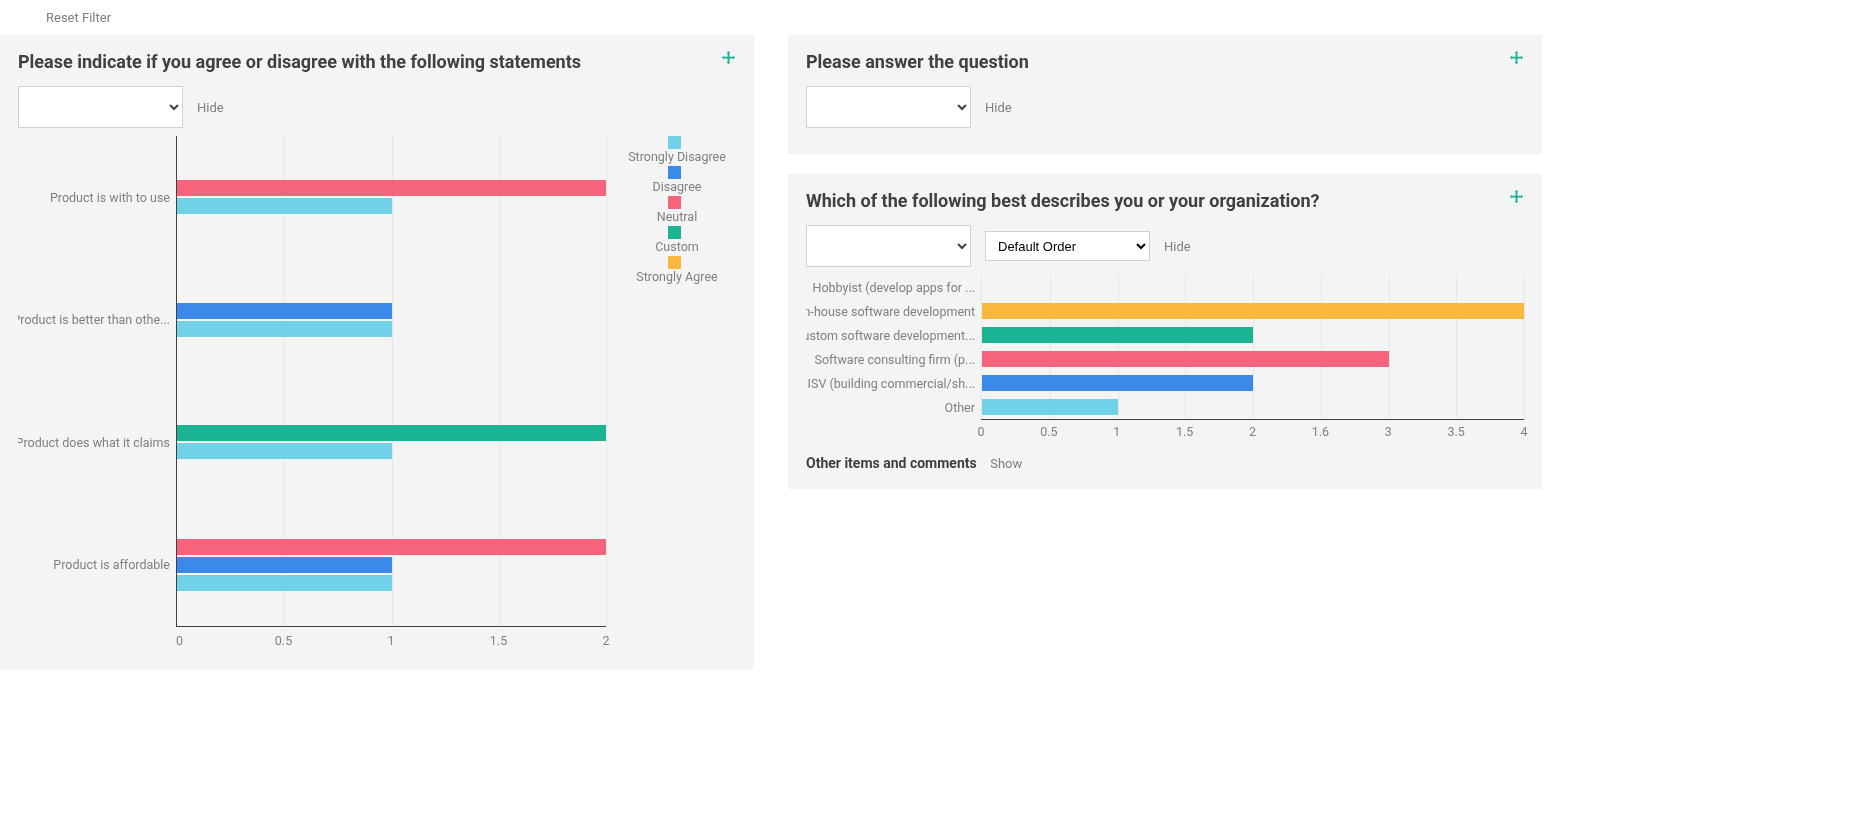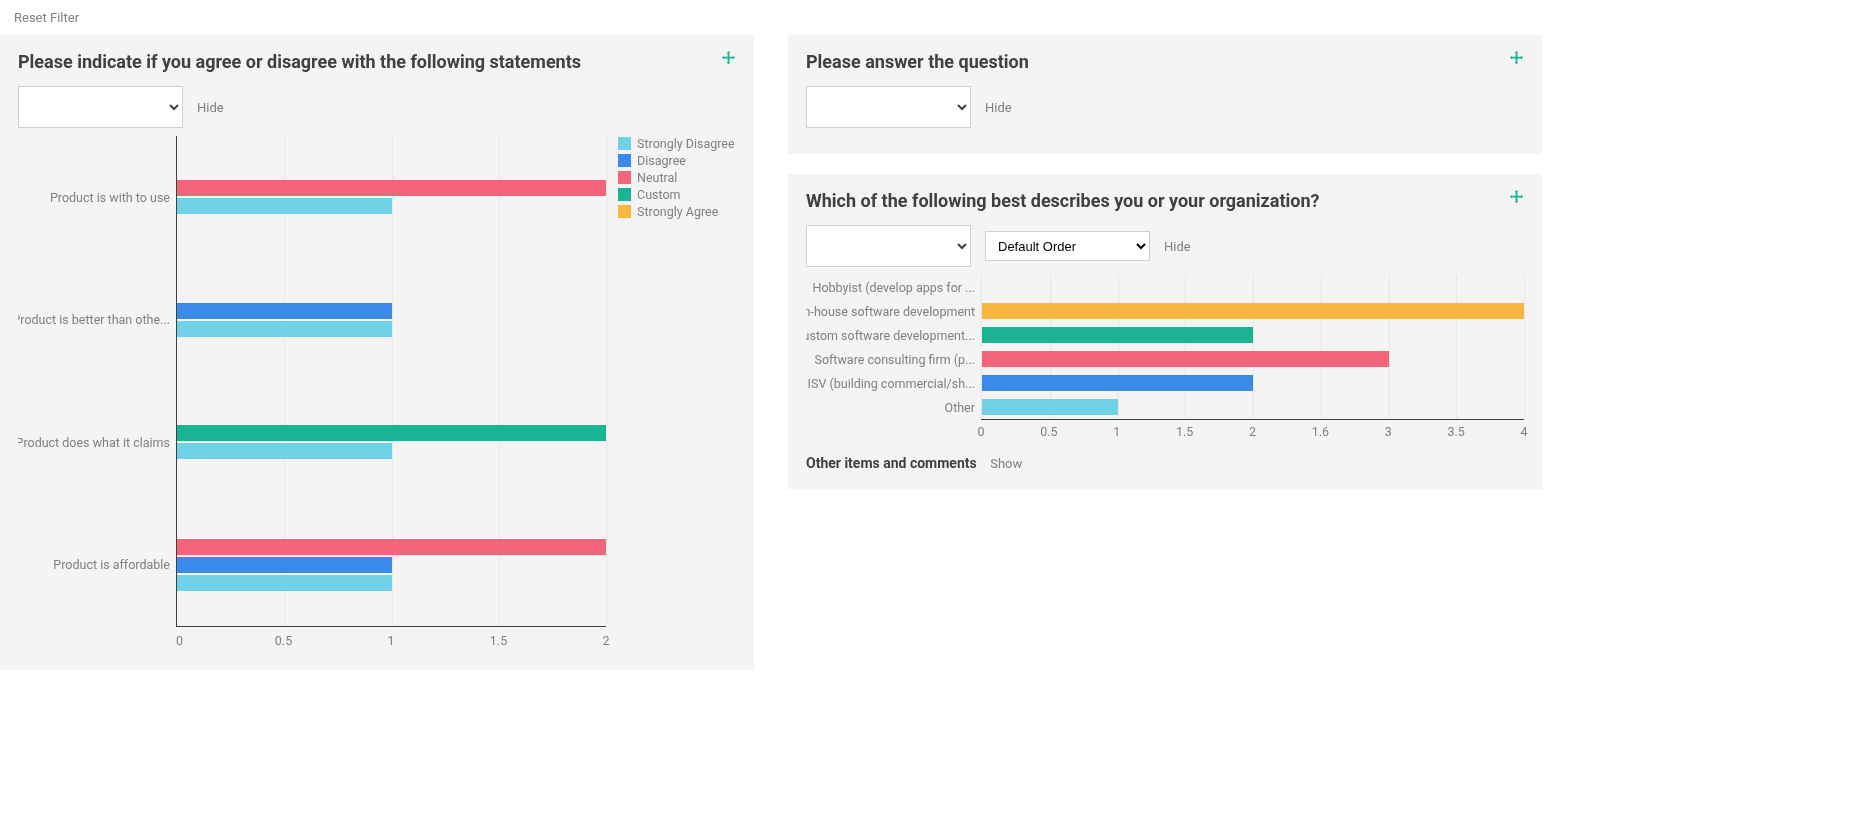--- a/index.html
+++ b/index.html
@@ -4,40 +4,40 @@
 <style>
   * { box-sizing: border-box; }
   body {
     margin: 0;
     font-family: -apple-system, BlinkMacSystemFont, "Segoe UI", Roboto, "Helvetica Neue", Arial, sans-serif;
     font-size: 14px;
     color: #404040;
     background: #fff;
   }
   .top-bar { padding: 10px 14px; font-size: 13px; color: #808080; }
-  .top-bar a { color: #808080; text-decoration: none; cursor: pointer; }
+  .top-bar a { color: #808080; text-decoration: none; cursor: pointer; margin-left: 32px; }
   .container { display: flex; gap: 34px; padding: 0 0 30px 0; align-items: flex-start; }
   .col-left { flex: 0 0 754px; }
   .col-right { flex: 0 0 754px; display: flex; flex-direction: column; gap: 20px; }
   .panel { background: #f4f4f4; padding: 16px 18px 18px 18px; position: relative; }
   .panel-title { font-size: 18px; font-weight: 700; color: #404040; margin: 0 0 14px 0; }
   .move-icon { position: absolute; top: 16px; right: 18px; color: #1ab394; font-size: 16px; cursor: move; }
   .move-icon svg { width: 15px; height: 15px; display: block; }
   .controls { display: flex; align-items: center; gap: 14px; margin-bottom: 8px; }
   select.chart-type {
     width: 165px; height: 30px; padding: 20px 8px;
     border: 1px solid #d0d0d0; font-size: 13px; background: #fff; color: #404040;
   }
   select.order-sel { width: 165px; height: 30px; padding: 4px 8px; border: 1px solid #d0d0d0; font-size: 13px; background: #fff; }
   .link-muted { color: #808080; font-size: 13px; cursor: pointer; }
   
   .hbar-wrap { display: flex; }
   .hbar-plot { flex: 1; }
   .hbar-legend { width: 130px; padding-left: 12px; font-size: 12.5px; color: #808080; }
-  .legend-item { display: flex; align-items: center; margin-bottom: 2px; white-space: nowrap; overflow: hidden; }
+  .legend-item { display: flex; align-items: center; margin-bottom: 2px; white-space: nowrap; overflow: hidden; flex-direction: column; }
   .swatch { width: 13px; height: 13px; margin-right: 6px; flex: 0 0 13px; }
   .hbar-inner { display: flex; }
   .ylabels { width: 158px; text-align: right; font-size: 12.5px; color: #808080; }
   .ylabels .ylab { display: flex; align-items: center; justify-content: flex-end; padding-right: 6px; white-space: nowrap; overflow: hidden; text-overflow: ellipsis; }
   .plotarea { flex: 1; position: relative; border-left: 1px solid #404040; }
   .gridv { position: absolute; top: 0; bottom: 0; width: 0; border-left: 1px solid #e6e6e6; }
   .bar { position: absolute; left: 0; height: 16px; }
   .xaxis { position: relative; height: 26px; border-top: 1px solid #404040; }
   .xaxis .tick { position: absolute; top: 6px; transform: translateX(-50%); font-size: 12.5px; color: #808080; }
   .xaxis .tick.first { transform: none; }

